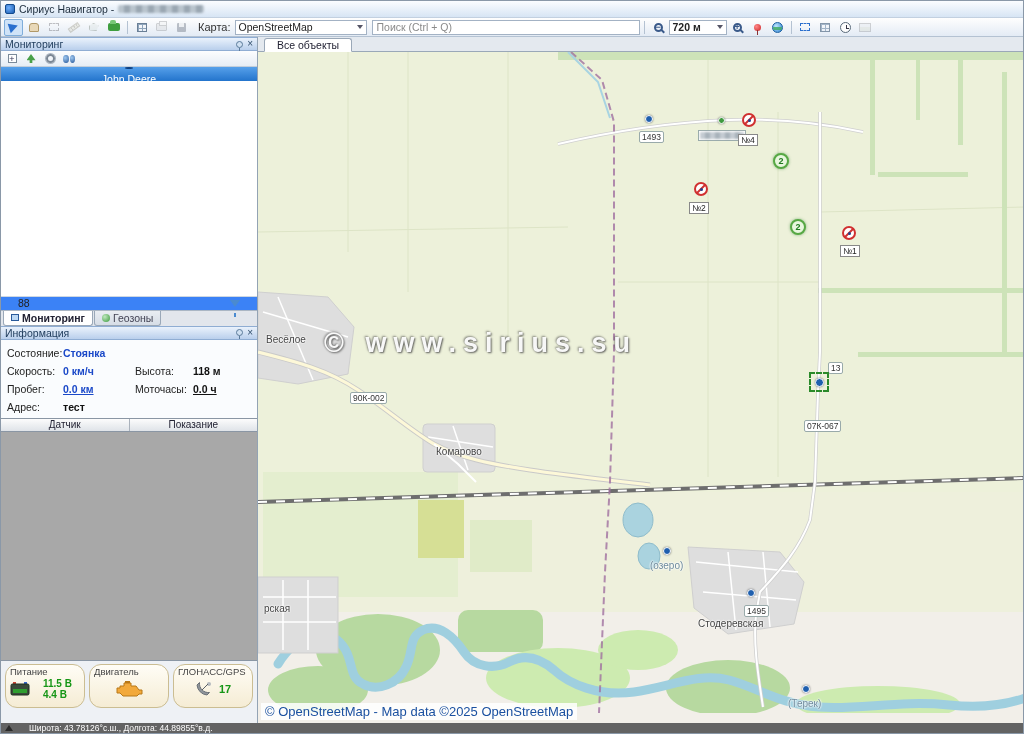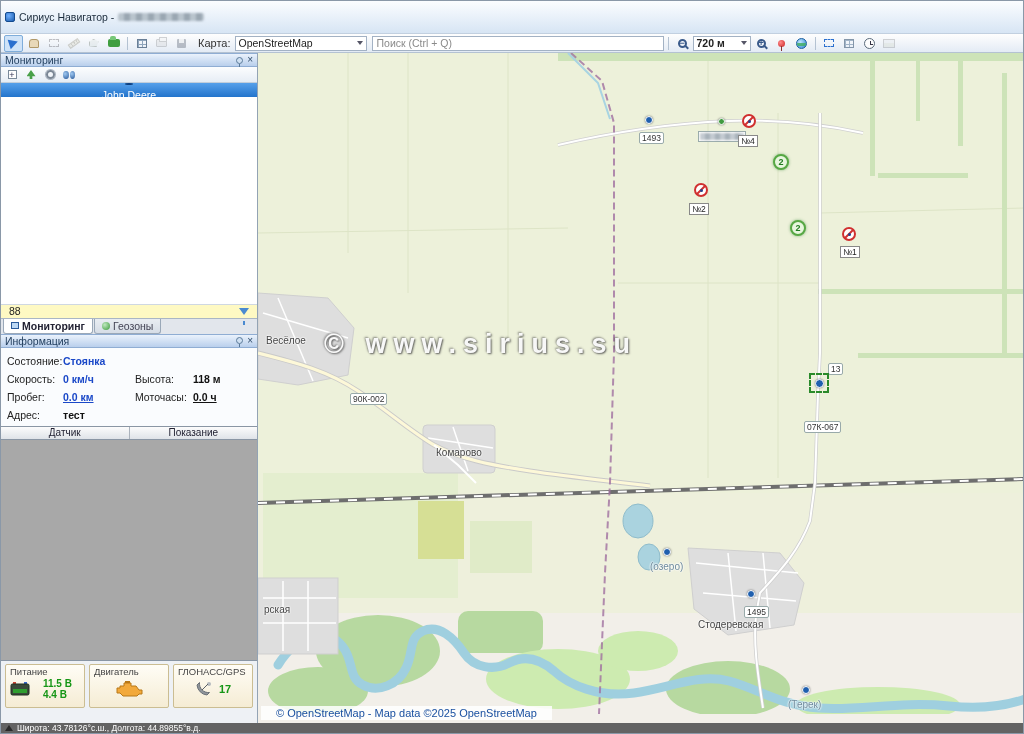--- a/index.html
+++ b/index.html
@@ -2,21 +2,21 @@
 <html><head>
 <meta charset="utf-8">
 <style>
   * { box-sizing: border-box; margin:0; padding:0; }
   html,body { width:1024px; height:734px; overflow:hidden; }
   body { font-family:"Liberation Sans", sans-serif; font-size:11px; background:#f0f0f0; color:#222; }
   .window { width:1024px; height:734px; display:flex; flex-direction:column; border:1px solid #8a98a8; }
 
   
   .titlebar { height:16px; flex:0 0 16px; background:linear-gradient(#fbfdff,#d7e5f4); border-bottom:1px solid #c2d0e0;
-              display:flex; align-items:center; gap:4px; padding:16px 4px; font-size:10.5px; color:#1c2c3c; }
+              display:flex; align-items:center; gap:4px; padding:8px 4px; font-size:10.5px; color:#1c2c3c; }
   .app-icon { width:10px; height:10px; border-radius:2px; background:radial-gradient(circle at 35% 35%, #6fb0ff, #1b5cae); border:1px solid #134a8e; }
   .redacted { display:inline-block; background:repeating-linear-gradient(90deg,#b9c4cd 0 6px,#9aa7b2 6px 12px); filter:blur(1.2px); border-radius:2px; }
   .title-redacted { width:86px; height:8px; }
 
   
   .menubar { height:15px; flex:0 0 15px; background:#f3f6fa; display:flex; align-items:center; padding-left:3px; }
   .menu-item { padding:0 8px; height:100%; display:flex; align-items:center; cursor:default; }
 
   
   .toolbar { height:19px; flex:0 0 19px; background:linear-gradient(#fefefe,#e3ebf5); border-bottom:1px solid #b4c2d2;
@@ -49,21 +49,21 @@
   .clock-gl { width:11px; height:11px; border-radius:50%; border:1px solid #5a6a7a; background:#fdfdfd; position:relative; }
   .clock-gl::before { content:""; position:absolute; left:5px; top:2px; width:1px; height:4px; background:#334; }
   .clock-gl::after { content:""; position:absolute; left:5px; top:5px; width:3px; height:1px; background:#334; }
   .img-gl { width:12px; height:9px; border:1px solid #7a8a9a; background:linear-gradient(#cfe8ff 40%, #bfe0a0 40%); }
   .combo { background:#fff; border:1px solid #a3b2c4; height:15px; display:flex; align-items:center; gap:4px; padding:0 3px; font-size:10.5px; color:#222; }
   .combo .arrow { width:0; height:0; border-top:4px solid #556; border-left:3px solid transparent; border-right:3px solid transparent; margin-left:auto; }
   .map-combo { width:132px; }
   .scale-combo { width:58px;font-weight:bold; }
   .toolbar-label { margin:0 3px 0 6px; color:#333; }
   .search-wrap { margin-left:4px; }
-  .search-input { width:292px; height:15px; border:1px solid #a3b2c4; font:10.5px "Liberation Sans",sans-serif; padding:0 4px; color:#333; }
+  .search-input { width:268px; height:15px; border:1px solid #a3b2c4; font:10.5px "Liberation Sans",sans-serif; padding:0 4px; color:#333; }
   .search-input::placeholder { color:#8a8a8a; }
 
   
   .main { flex:1; display:flex; min-height:0; }
 
   
   .left { width:257px; flex:0 0 257px; display:flex; flex-direction:column; background:#eef1f5; border-right:1px solid #93a3b4; }
   .panel-header { height:14px; flex:0 0 14px; background:linear-gradient(#eaf2fc,#b9cfec); border:1px solid #8fadd3; border-left:none; border-right:none;
                   display:flex; align-items:center; padding:0 4px; gap:4px; font-size:10.5px; color:#1d3a5a; }
   .panel-header .spacer { flex:1; }
@@ -79,21 +79,21 @@
   .gear-gl { width:9px; height:9px; border-radius:50%; border:2px solid #7a8694; box-shadow:0 0 0 1px #aab4c0; }
   .binoc-gl { width:12px; height:8px; display:flex; gap:1px; }
   .binoc-gl i { flex:1; border-radius:50%; background:radial-gradient(circle at 35% 35%, #9fc8f0, #27589a); }
 
   .tree-area { flex:1; background:#fff; overflow:hidden; min-height:0; }
   .tree-item { height:14px; display:flex; align-items:center; gap:4px; padding:0 3px; font-size:10.5px;flex-direction:column; }
   .tree-item.selected { background:linear-gradient(#56a0ea,#2374cc); color:#fff; }
   .veh-ico { width:8px; height:8px; border-radius:50%; background:radial-gradient(circle at 35% 35%, #bfe0ff, #1a5aa8); border:1px solid #0d3f80; }
   .tree-redacted { width:54px; height:9px; background:#8ecf9c; filter:blur(1.3px); border-radius:2px; }
 
-  .filter-row { height:14px; flex:0 0 14px; background:#fef9c3; border-top:1px solid #cfd8e2; display:flex; align-items:center; padding:0 8px; }
+  .filter-row { height:14px; flex:0 0 14px; background:#3b82f6; border-top:1px solid #cfd8e2; display:flex; align-items:center; padding:0 17px; }
   .filter-input { border:none; outline:none; width:200px; font:10.5px "Liberation Sans",sans-serif; color:#222; background:transparent; }
   .funnel { margin-left:auto; width:0; height:0; border-left:5px solid transparent; border-right:5px solid transparent; border-top:7px solid #4a8ad0; position:relative; }
   .funnel::after { content:""; position:absolute; left:-1px; top:6px; width:2px; height:4px; background:#4a8ad0; }
 
   .bottom-tabs { height:16px; flex:0 0 16px; background:#e2e6ec; display:flex; align-items:flex-start; gap:1px; padding:0 2px; border-top:1px solid #aab6c4; }
   .btab { height:15px; display:flex; align-items:center; gap:3px; padding:0 7px; font-size:10.5px; border:1px solid #9aa8b8; border-top:none;
           border-radius:0 0 3px 3px; background:linear-gradient(#e9edf2,#d6dde6); color:#445; }
   .btab.active { background:#fff; font-weight:bold; color:#223; }
   .btab-ico-mon { width:8px; height:7px; border:1px solid #2a5a9a; background:#bcd8f4; }
   .btab-ico-geo { width:8px; height:8px; border-radius:50%; background:radial-gradient(circle at 35% 35%, #bfe8bf, #3a9a3a); }
@@ -104,21 +104,21 @@
   .val-blue { color:#1a48c8; font-weight:bold; }
   .val-bold { color:#111; font-weight:bold; }
   .val-ul { text-decoration:underline; }
 
   .sensor-table-hdr { height:14px; flex:0 0 14px; display:flex; border:1px solid #8a96a4; border-left:none; border-right:none;
                       background:linear-gradient(#fcfcfc,#dfe3e8); font-size:10px; }
   .sensor-th { flex:1; display:flex; align-items:center; justify-content:center; border-right:1px solid #aab2bc; color:#223; }
   .sensor-table-body { flex:1; background:#a8a8a8; min-height:0; border-bottom:1px solid #8a96a4; }
 
   .gauges { flex:0 0 50px; display:flex; gap:4px; padding:3px 4px; background:#eef1f5; }
-  .gauge { flex:1; position:relative; border:1px solid #cbbd92; background:linear-gradient(#fffdf6,#f5ecd4); border-radius:2px; padding:7px 4px 2px; }
+  .gauge { flex:1; position:relative; border:1px solid #cbbd92; background:linear-gradient(#fffdf6,#f5ecd4); border-radius:12px; padding:7px 4px 2px; }
   .gauge-title { position:absolute; top:1px; left:4px; font-size:9.5px; color:#444; }
   .gauge-inner { display:flex; align-items:center; gap:13px; height:100%; }
   .g-vals { display:flex; flex-direction:column; line-height:11px; }
   .g-green { color:#169616; font-weight:bold; font-size:10px; }
   .left-gap { flex:0 0 12px; }
 
   
   .map-col { flex:1; display:flex; flex-direction:column; min-width:0; background:#e8ecf0; }
   .map-tabstrip { height:15px; flex:0 0 15px; background:#e4e9ef; display:flex; align-items:flex-end; padding-left:6px; border-bottom:1px solid #9aa8b8; }
   .map-tab { height:14px; padding:0 12px; display:flex; align-items:center; background:#fff; border:1px solid #9aa8b8; border-bottom:1px solid #fff;
@@ -138,24 +138,24 @@
   .cluster { position:absolute; width:16px; height:16px; border-radius:50%; background:#e8f6de; border:2px solid #57a844; color:#1f7a1f;
              font-size:9px; font-weight:bold; display:flex; align-items:center; justify-content:center; box-shadow:0 0 3px rgba(60,140,60,.6); }
   .no-entry { position:absolute; width:14px; height:14px; border-radius:50%; background:#fff; border:2px solid #d03030; }
   .no-entry::before { content:""; position:absolute; left:-1px; top:4px; width:12px; height:2px; background:#d03030; transform:rotate(-45deg); }
   .no-entry::after { content:""; position:absolute; left:4px; top:4px; width:3px; height:3px; background:#26408a; border-radius:50%; }
   .sel-marker { position:absolute; width:20px; height:20px; border:2px dashed #2a8a2a; display:flex; align-items:center; justify-content:center; }
   .sel-marker i { width:9px; height:9px; border-radius:50%; background:#1f5fae; border:1px solid #fff; box-shadow:0 0 2px rgba(0,0,0,.5); }
 
   .watermark { position:absolute; left:66px; top:276px; font-size:27px; font-weight:bold; letter-spacing:7px; color:rgba(255,255,255,.95);
                text-shadow:1px 1px 2px rgba(70,70,70,.85), -1px -1px 2px rgba(70,70,70,.55); white-space:nowrap; }
-  .attribution { position:absolute; left:3px; bottom:3px; background:rgba(255,255,255,.85); font-size:11px; color:#1a50a0; padding:1px 15px; }
-
-  
-  .statusbar { height:10px; flex:0 0 10px; background:#636363; color:#fff; display:flex; align-items:center; gap:4px; padding:0 4px; font-size:8.5px; }
+  .attribution { position:absolute; left:3px; bottom:3px; background:rgba(255,255,255,.85); font-size:13px; color:#1a50a0; padding:1px 4px; }
+
+  
+  .statusbar { height:10px; flex:0 0 10px; background:#636363; color:#fff; display:flex; align-items:center; gap:16px; padding:0 4px; font-size:8.5px; }
   .grip { width:0; height:0; border-left:4px solid transparent; border-right:4px solid transparent; border-bottom:6px solid #2a2a2a; }
 </style>
 </head>
 <body>
 
 <div class="window">
 
   <div class="titlebar">
     <span class="app-icon"></span>
     <span>Сириус Навигатор -</span>
@@ -354,20 +354,23 @@
               <line x1="7" y1="9" x2="13" y2="3" stroke="#5a6066" stroke-width="1"></line>
             </svg>
             <span class="g-green" style="font-size:11px">17</span>
           </div>
         </div>
       </div>
       <div class="left-gap"></div>
     </div>
 
     <div class="map-col">
+      <div class="map-tabstrip">
+        <span class="map-tab">Все объекты</span>
+      </div>
 
       <div class="map-canvas">
         <svg class="basemap" viewBox="0 0 767 661" preserveAspectRatio="none">
 
           <rect x="0" y="0" width="767" height="661" fill="#f2efe9"></rect>
           <rect x="0" y="0" width="767" height="470" fill="#edf1da"></rect>
           <rect x="0" y="440" width="767" height="120" fill="#eef0dc"></rect>
 
           <g stroke="#dde4c6" stroke-width="1">
             <line x1="150" y1="0" x2="150" y2="240"></line>

